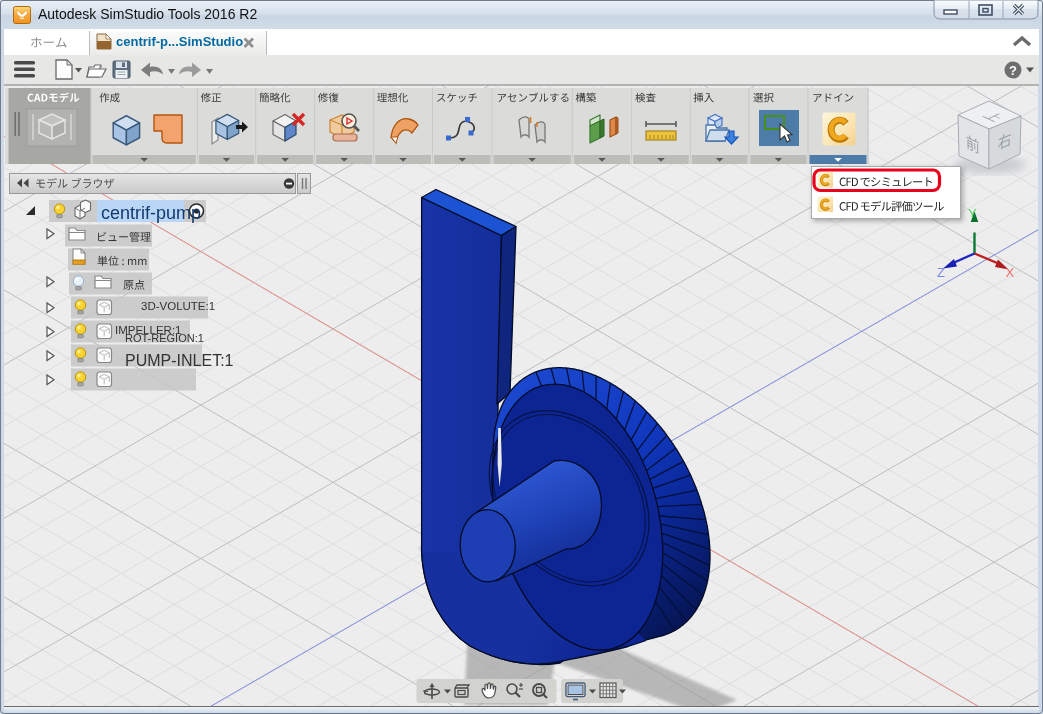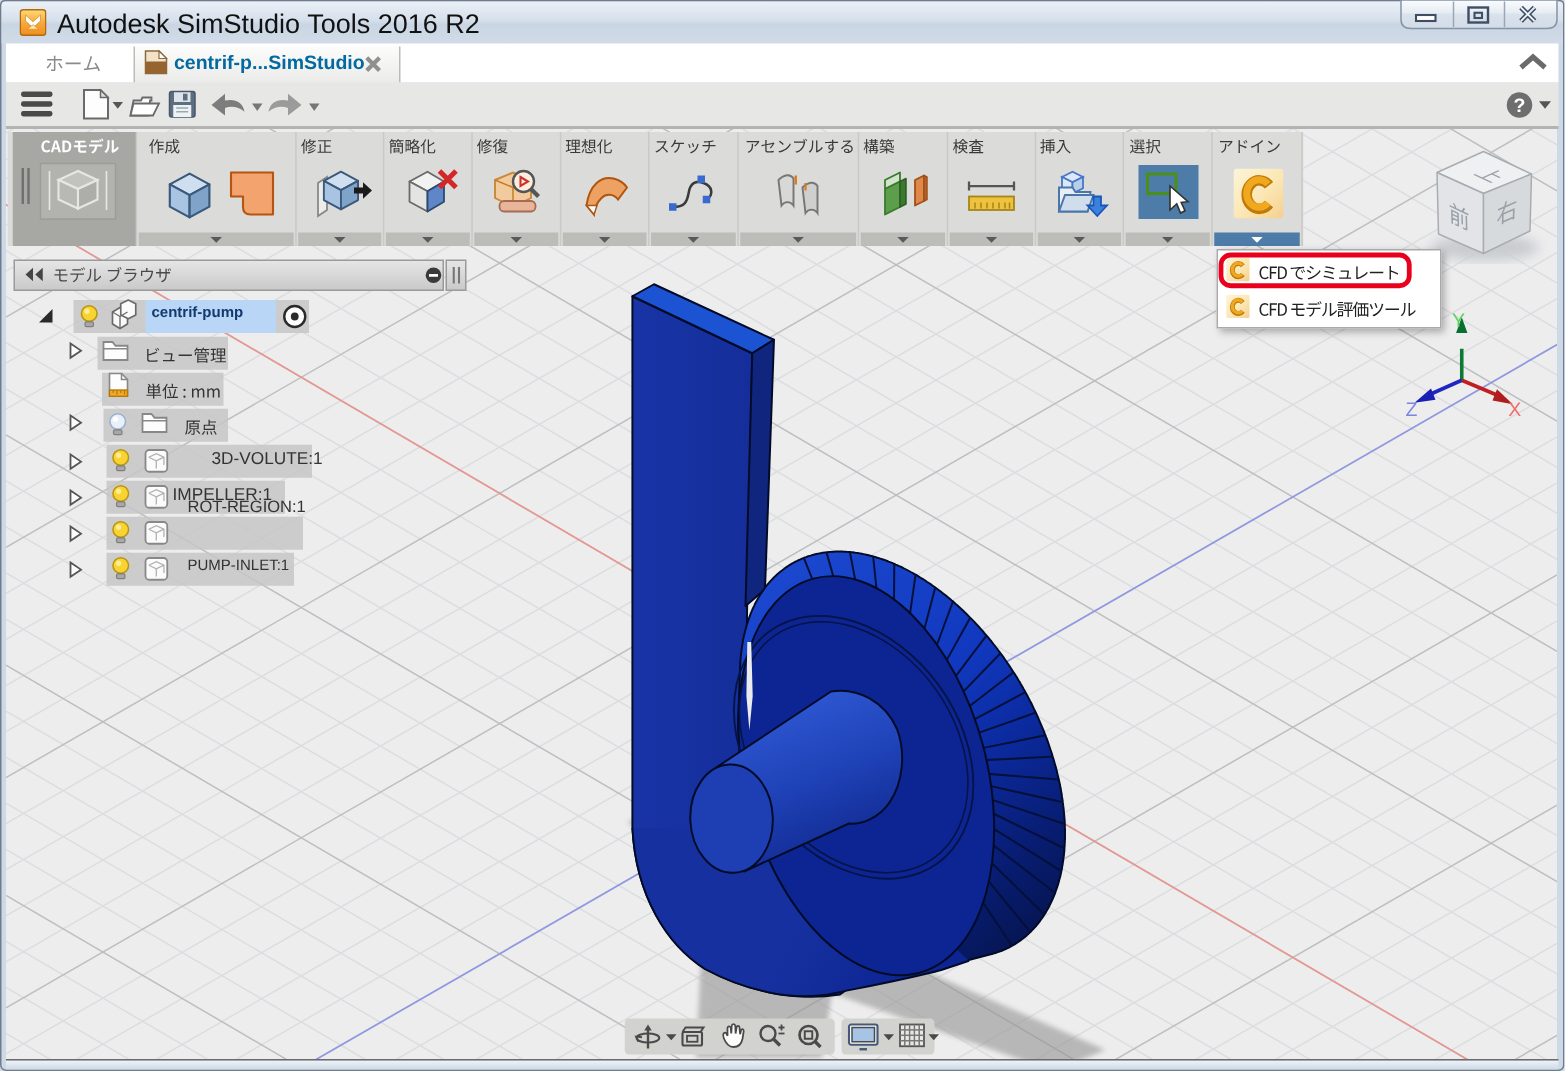--- a/index.html
+++ b/index.html
@@ -14,21 +14,21 @@
 <defs>
       <linearGradient id="ico" x1="0" y1="0" x2="0" y2="1">
         <stop offset="0" stop-color="#ffd978"></stop>
         <stop offset="0.5" stop-color="#f7a93c"></stop>
         <stop offset="1" stop-color="#ef8f1e"></stop>
       </linearGradient>
     </defs>
 <path d="M4 4 L9 8.5 L14 4 L14 8 L9 12.5 L4 8 Z" fill="#fff" stroke="#d98a20" stroke-width="0.5"></path>
 <path d="M5 13.5 L13 13.5 L9 10.5 Z" fill="#ffe9b0" stroke="#d98a20" stroke-width="0.5"></path>
   </svg>
-<div class="abs" style="left:38px;top:6px;font-size:18px;color:#111">Autodesk SimStudio Tools 2016 R2</div>
+<div class="abs" style="left:38px;top:6px;font-size:14px;color:#111">Autodesk SimStudio Tools 2016 R2</div>
 <svg style="position:absolute;left:933px;top:0px" width="106" height="20">
 <path d="M1 0 L105 0 L105 13 Q105 19 98 19 L8 19 Q1 19 1 13 Z" fill="url(#wb)" stroke="#8493a6"></path>
 <defs>
       <linearGradient id="wb" x1="0" y1="0" x2="0" y2="1">
         <stop offset="0" stop-color="#fbfdfe"></stop>
         <stop offset="0.45" stop-color="#e6ecf3"></stop>
         <stop offset="0.5" stop-color="#dae2ec"></stop>
         <stop offset="1" stop-color="#d3dce7"></stop>
       </linearGradient>
     </defs>
@@ -530,25 +530,25 @@
     <rect x="77.7" y="358.6" width="5.6" height="3.2" rx="1" fill="#a8a8a8" stroke="#7e7e7e" stroke-width="0.8"></rect>
 <rect x="97" y="348" width="14.5" height="14.5" rx="2.5" fill="#fbfbfb" stroke="#888" stroke-width="1.2"></rect>
     <path d="M99.2 352.8 L104.2 350.4 L109.3 352.8 L109.3 358 M99.2 352.8 L104.2 355.2 L109.3 352.8 M104.2 355.2 L104.2 360.4" stroke="#b0b0b0" stroke-width="0.85" fill="none"></path>
 <path d="M47 375 L47 384.5 L54 379.75 Z" fill="#fdfdfd" stroke="#555" stroke-width="1.2"></path>
 <circle cx="80.5" cy="377" r="5.2" fill="#f8d331" stroke="#b89410" stroke-width="1"></circle>
     <circle cx="79" cy="375.5" r="1.8" fill="#fdf0a0" opacity="0.9"></circle>
     <rect x="77.7" y="382.6" width="5.6" height="3.2" rx="1" fill="#a8a8a8" stroke="#7e7e7e" stroke-width="0.8"></rect>
 <rect x="97" y="372" width="14.5" height="14.5" rx="2.5" fill="#fbfbfb" stroke="#888" stroke-width="1.2"></rect>
     <path d="M99.2 376.8 L104.2 374.4 L109.3 376.8 L109.3 382 M99.2 376.8 L104.2 379.2 L109.3 376.8 M104.2 379.2 L104.2 384.4" stroke="#b0b0b0" stroke-width="0.85" fill="none"></path>
 </svg>
-<div class="abs" style="left:101px;top:203px;font-size:10px;font-weight:bold;color:#123a6e">centrif-pump</div>
+<div class="abs" style="left:101px;top:203px;font-size:18px;font-weight:normal;color:#123a6e">centrif-pump</div>
 <div class="abs" style="left:141px;top:300px;font-size:11.5px;color:#333">3D-VOLUTE:1</div>
 <div class="abs" style="left:115px;top:324px;font-size:11.5px;color:#333">IMPELLER:1</div>
 <div class="abs" style="left:125px;top:332px;font-size:11px;color:#333">ROT-REGION:1</div>
-<div class="abs" style="left:125px;top:372px;font-size:10px;color:#333">PUMP-INLET:1</div>
+<div class="abs" style="left:125px;top:352px;font-size:16px;color:#333">PUMP-INLET:1</div>
 <div class="abs" style="left:811px;top:166px;width:150px;height:53px;background:#fff;border:1px solid #a9a9a9;box-shadow:2px 2px 5px rgba(0,0,0,0.3)"></div>
 <svg style="position:absolute;left:811px;top:166px" width="154" height="57" viewBox="811 166 154 57">
 <g transform="translate(817.5 172) scale(0.47)">
       <defs>
         <linearGradient id="ct817.5" x1="0" y1="0" x2="1" y2="1">
           <stop offset="0" stop-color="#fdf4d8"></stop>
           <stop offset="0.55" stop-color="#fbe7b4"></stop>
           <stop offset="1" stop-color="#f5cf8e"></stop>
         </linearGradient>
       </defs>

